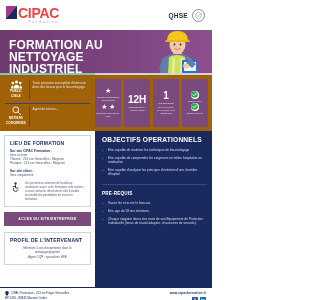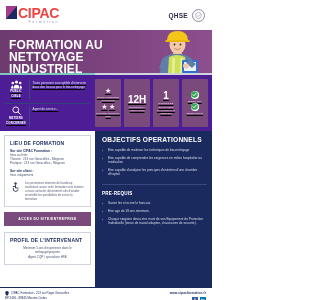--- a/index.html
+++ b/index.html
@@ -66,21 +66,21 @@
   }
   .hero-photo svg { position: absolute; right: 0; bottom: 0; }
   .hero-rule {
     height: 1.6px; width: 100%;
     background: linear-gradient(90deg,#7fc5c0 0%, #7fc5c0 45%, #d0d4de 45%, #d0d4de 100%);
   }
 
   
   .band {
     position: relative; width: 100%; height: 56px;
-    background: #4c1d95; display: flex; text-decoration: underline;
+    background: #a16207; display: flex;
   }
   .band-left { width: 95px; flex: none; padding: 4px 3px 3px 3px; display: flex; flex-direction: column; }
   .band-row { display: flex; align-items: flex-start; flex: 1; }
   .band-icon {
     width: 26px; flex: none; display: flex; flex-direction: column;
     align-items: center; color: #ffffff; padding-top: 1px;
   }
   .band-icon svg { display: block; }
   .band-icon-label {
     font-size: 2.9px; font-weight: bold; letter-spacing: 0.15px;

